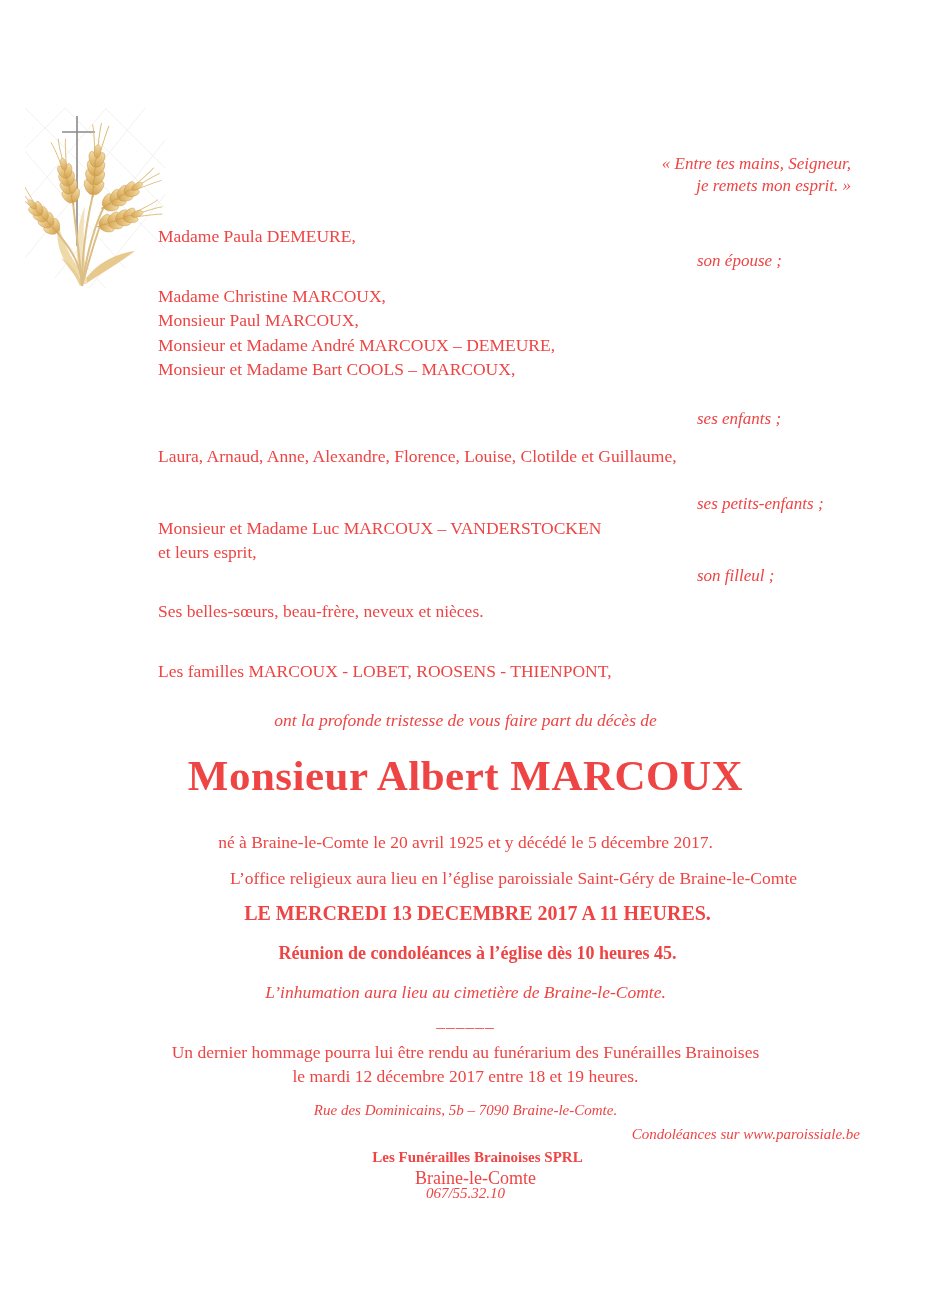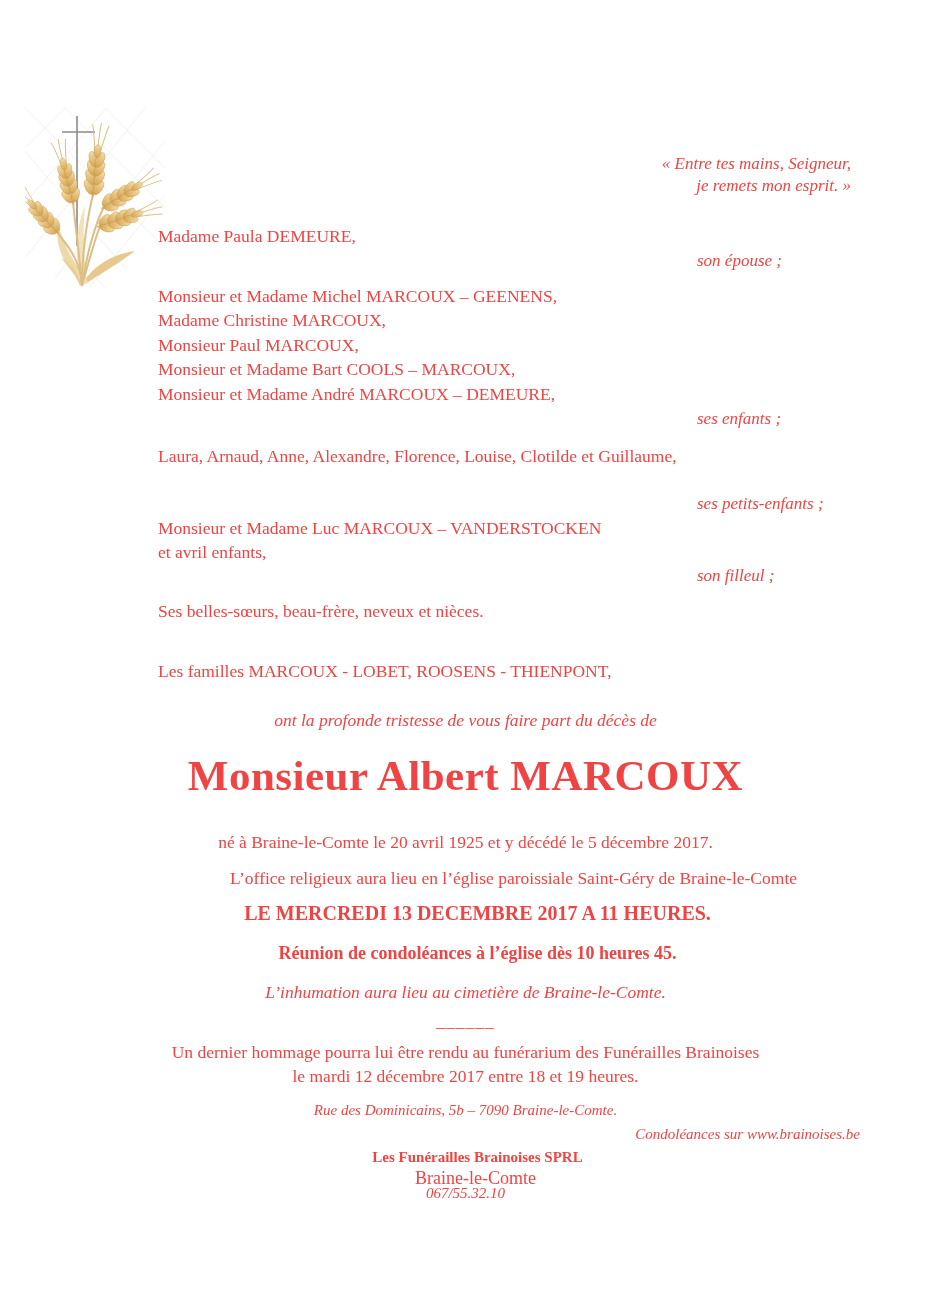--- a/index.html
+++ b/index.html
@@ -96,34 +96,33 @@
 
   <div class="abs quote" style="top:153px;">
     <div>« Entre tes mains, Seigneur,</div>
     <div>je remets mon esprit. »</div>
   </div>
 
   <div class="abs line left-col" style="top:224px;">Madame Paula DEMEURE,</div>
   <div class="abs line relation" style="top:249px;">son épouse ;</div>
 
   <div class="abs line left-col" style="top:284px;">
-    <div>Monsieur et Madame Michel MARCOUX – GEENENS,</div>
     <div>Madame Christine MARCOUX,</div>
     <div>Monsieur Paul MARCOUX,</div>
+    <div>Monsieur et Madame André MARCOUX – DEMEURE,</div>
     <div>Monsieur et Madame Bart COOLS – MARCOUX,</div>
-    <div>Monsieur et Madame André MARCOUX – DEMEURE,</div>
   </div>
   <div class="abs line relation" style="top:407px;">ses enfants ;</div>
 
   <div class="abs line left-col" style="top:444px;">Laura, Arnaud, Anne, Alexandre, Florence, Louise, Clotilde et Guillaume,</div>
   <div class="abs line relation" style="top:492px;">ses petits-enfants ;</div>
 
   <div class="abs line left-col" style="top:516px;">
     <div>Monsieur et Madame Luc MARCOUX – VANDERSTOCKEN</div>
-    <div>et avril enfants,</div>
+    <div>et leurs esprit,</div>
   </div>
   <div class="abs line relation" style="top:564px;">son filleul ;</div>
 
   <div class="abs line left-col" style="top:599px;">Ses belles-sœurs, beau-frère, neveux et nièces.</div>
 
   <div class="abs line left-col" style="top:659px;">Les familles MARCOUX - LOBET, ROOSENS - THIENPONT,</div>
 
   <div class="abs line center italic" style="top:708px;">ont la profonde tristesse de vous faire part du décès de</div>
 
   <h1 class="abs center title" style="top:752px;">Monsieur Albert MARCOUX</h1>
@@ -140,19 +139,19 @@
 
   <div class="abs line center" style="top:1014px;letter-spacing:1px;">––––––</div>
 
   <div class="abs line center" style="top:1040px;">
     <div>Un dernier hommage pourra lui être rendu au funérarium des Funérailles Brainoises</div>
     <div>le mardi 12 décembre 2017 entre 18 et 19 heures.</div>
   </div>
 
   <div class="abs center small italic" style="top:1102px;">Rue des Dominicains, 5b – 7090 Braine-le-Comte.</div>
 
-  <div class="abs small italic web" style="top:1126px;">Condoléances sur www.brainoises.be</div>
+  <div class="abs small italic web" style="top:1126px;">Condoléances sur www.paroissiale.be</div>
 
   <div class="abs center small bold footer-name" style="top:1149px;">Les Funérailles Brainoises SPRL</div>
   <div class="abs center footer-city" style="top:1168px;">Braine-le-Comte</div>
   <div class="abs center small italic" style="top:1185px;">067/55.32.10</div>
 
 </div>
 
 </body></html>

